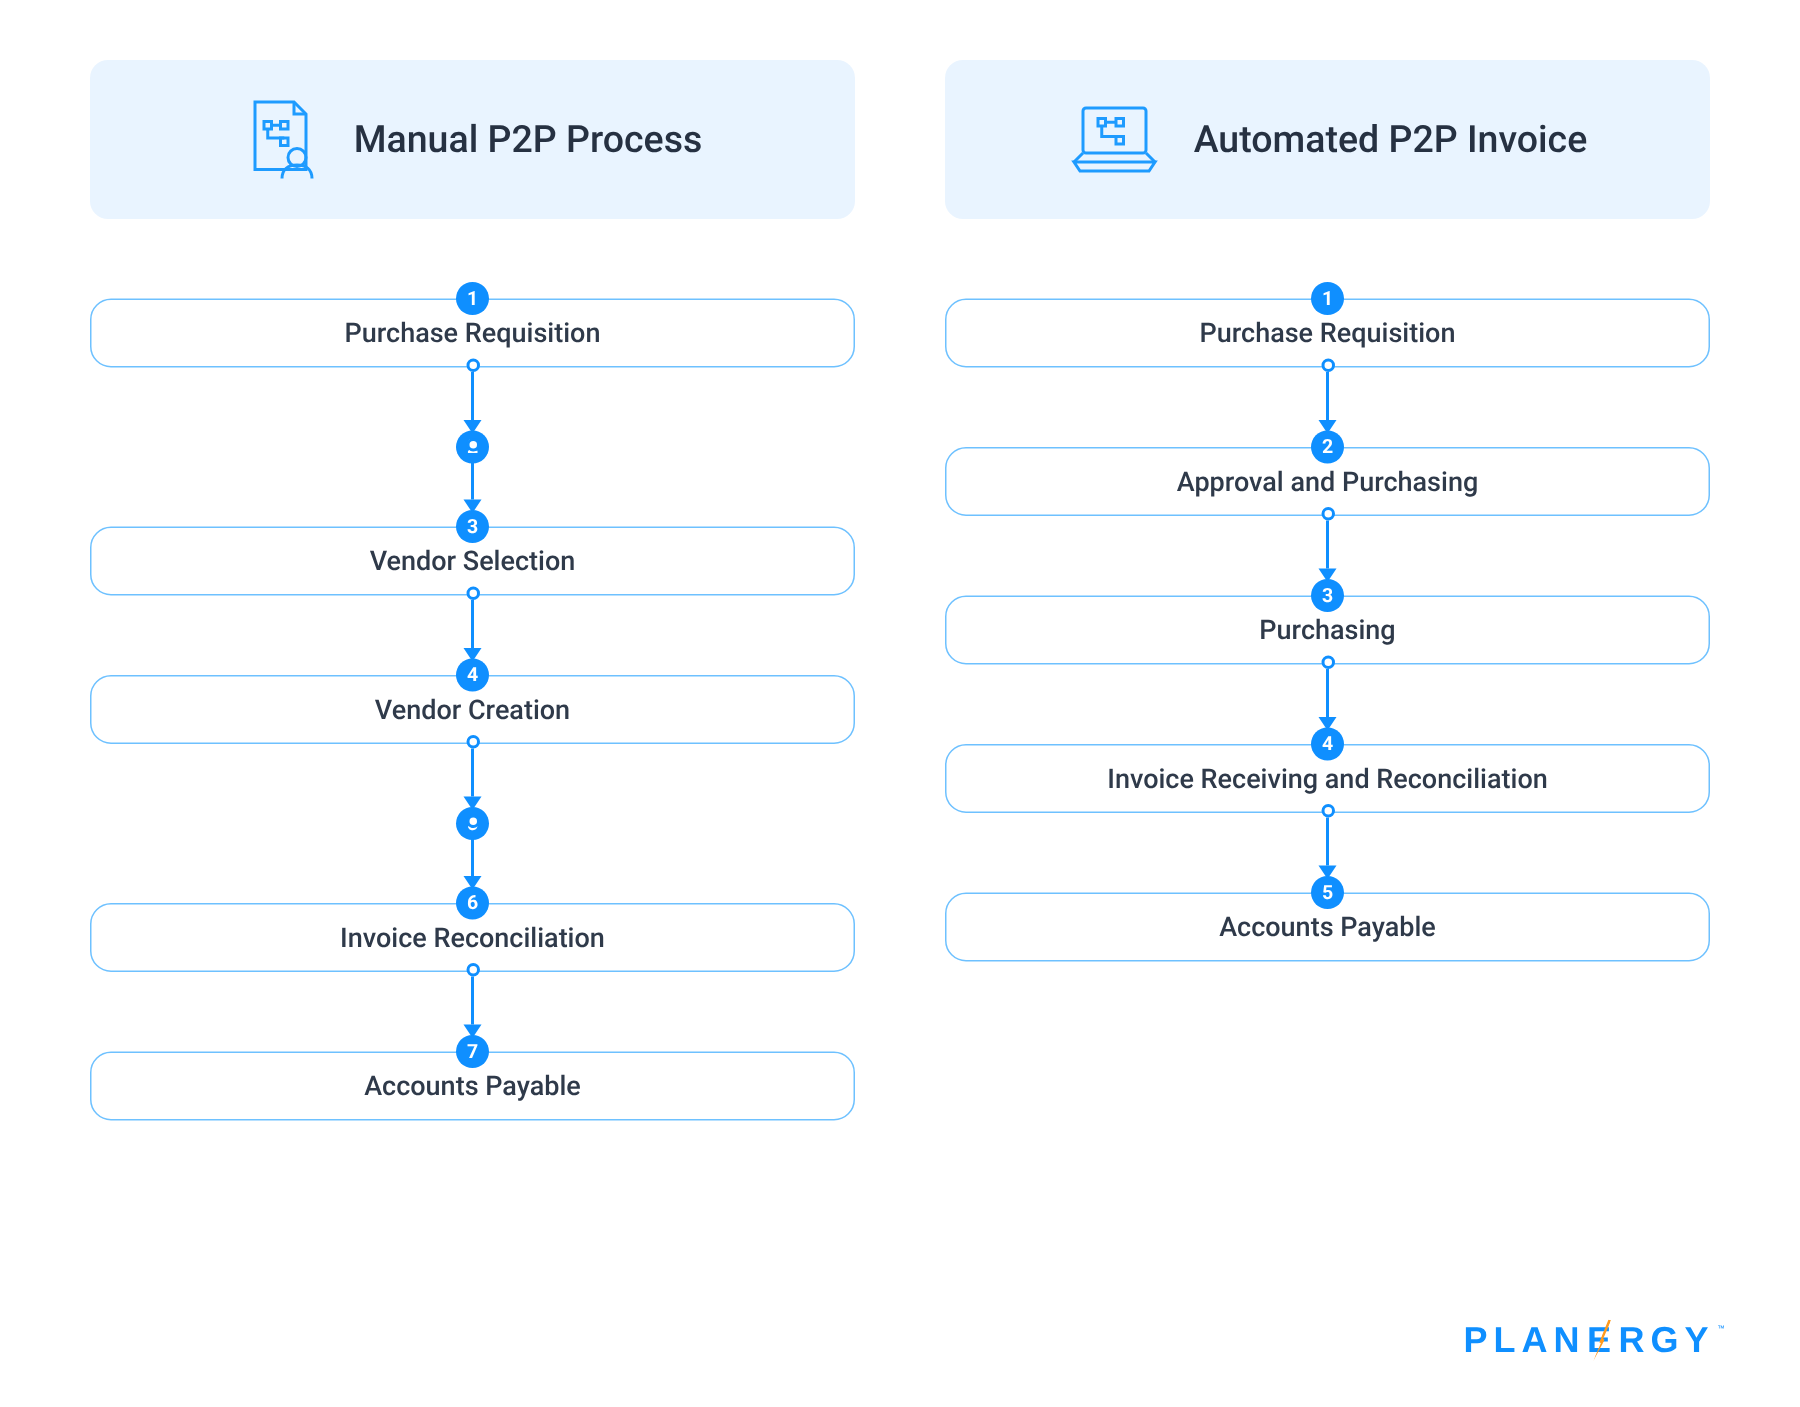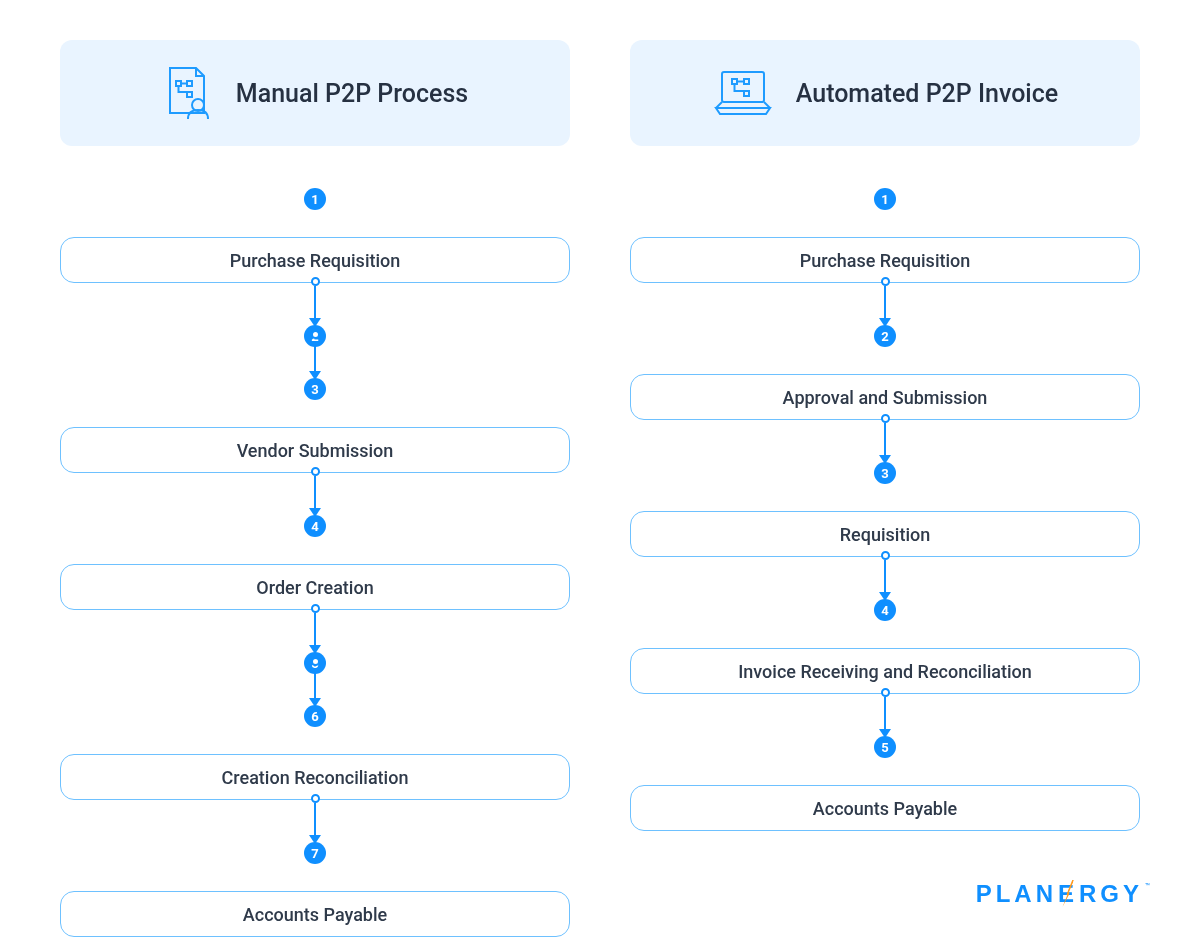--- a/index.html
+++ b/index.html
@@ -76,21 +76,20 @@
     position:relative;
   }
   .pill{
     width:100%;
     border:1.5px solid var(--step-border);
     border-radius:14px;
     height:46px;
     display:flex;align-items:center;justify-content:center;
     box-sizing:border-box;
     background:#fff;
-    margin-top:38px;
   }
   .pill span{
     color:var(--step-text);
     font-size:18px;
     font-weight:500;
   }
   .connector{
     display:flex;flex-direction:column;align-items:center;
     height:42px;
     position:relative;
@@ -187,51 +186,51 @@
         <div class="badge">2</div>
       </div>
       <div class="connector">
           <div class="dot"></div>
           <div class="line"></div>
           <div class="arrow"></div>
         </div>
       <div class="step">
         <div class="badge">3</div>
         <div class="pill">
-            <span>Vendor Submission</span>
+            <span>Vendor Selection</span>
           </div>
       </div>
       <div class="connector">
           <div class="dot"></div>
           <div class="line"></div>
           <div class="arrow"></div>
         </div>
       <div class="step">
         <div class="badge">4</div>
         <div class="pill">
-            <span>Order Creation</span>
+            <span>Vendor Creation</span>
           </div>
       </div>
       <div class="connector">
           <div class="dot"></div>
           <div class="line"></div>
           <div class="arrow"></div>
         </div>
       <div class="step">
         <div class="badge">5</div>
       </div>
       <div class="connector">
           <div class="dot"></div>
           <div class="line"></div>
           <div class="arrow"></div>
         </div>
       <div class="step">
         <div class="badge">6</div>
         <div class="pill">
-            <span>Creation Reconciliation</span>
+            <span>Invoice Reconciliation</span>
           </div>
       </div>
       <div class="connector">
           <div class="dot"></div>
           <div class="line"></div>
           <div class="arrow"></div>
         </div>
       <div class="step">
         <div class="badge">7</div>
         <div class="pill">
@@ -264,32 +263,32 @@
           </div>
       </div>
       <div class="connector">
           <div class="dot"></div>
           <div class="line"></div>
           <div class="arrow"></div>
         </div>
       <div class="step">
         <div class="badge">2</div>
         <div class="pill">
-            <span>Approval and Submission</span>
+            <span>Approval and Purchasing</span>
           </div>
       </div>
       <div class="connector">
           <div class="dot"></div>
           <div class="line"></div>
           <div class="arrow"></div>
         </div>
       <div class="step">
         <div class="badge">3</div>
         <div class="pill">
-            <span>Requisition</span>
+            <span>Purchasing</span>
           </div>
       </div>
       <div class="connector">
           <div class="dot"></div>
           <div class="line"></div>
           <div class="arrow"></div>
         </div>
       <div class="step">
         <div class="badge">4</div>
         <div class="pill">

